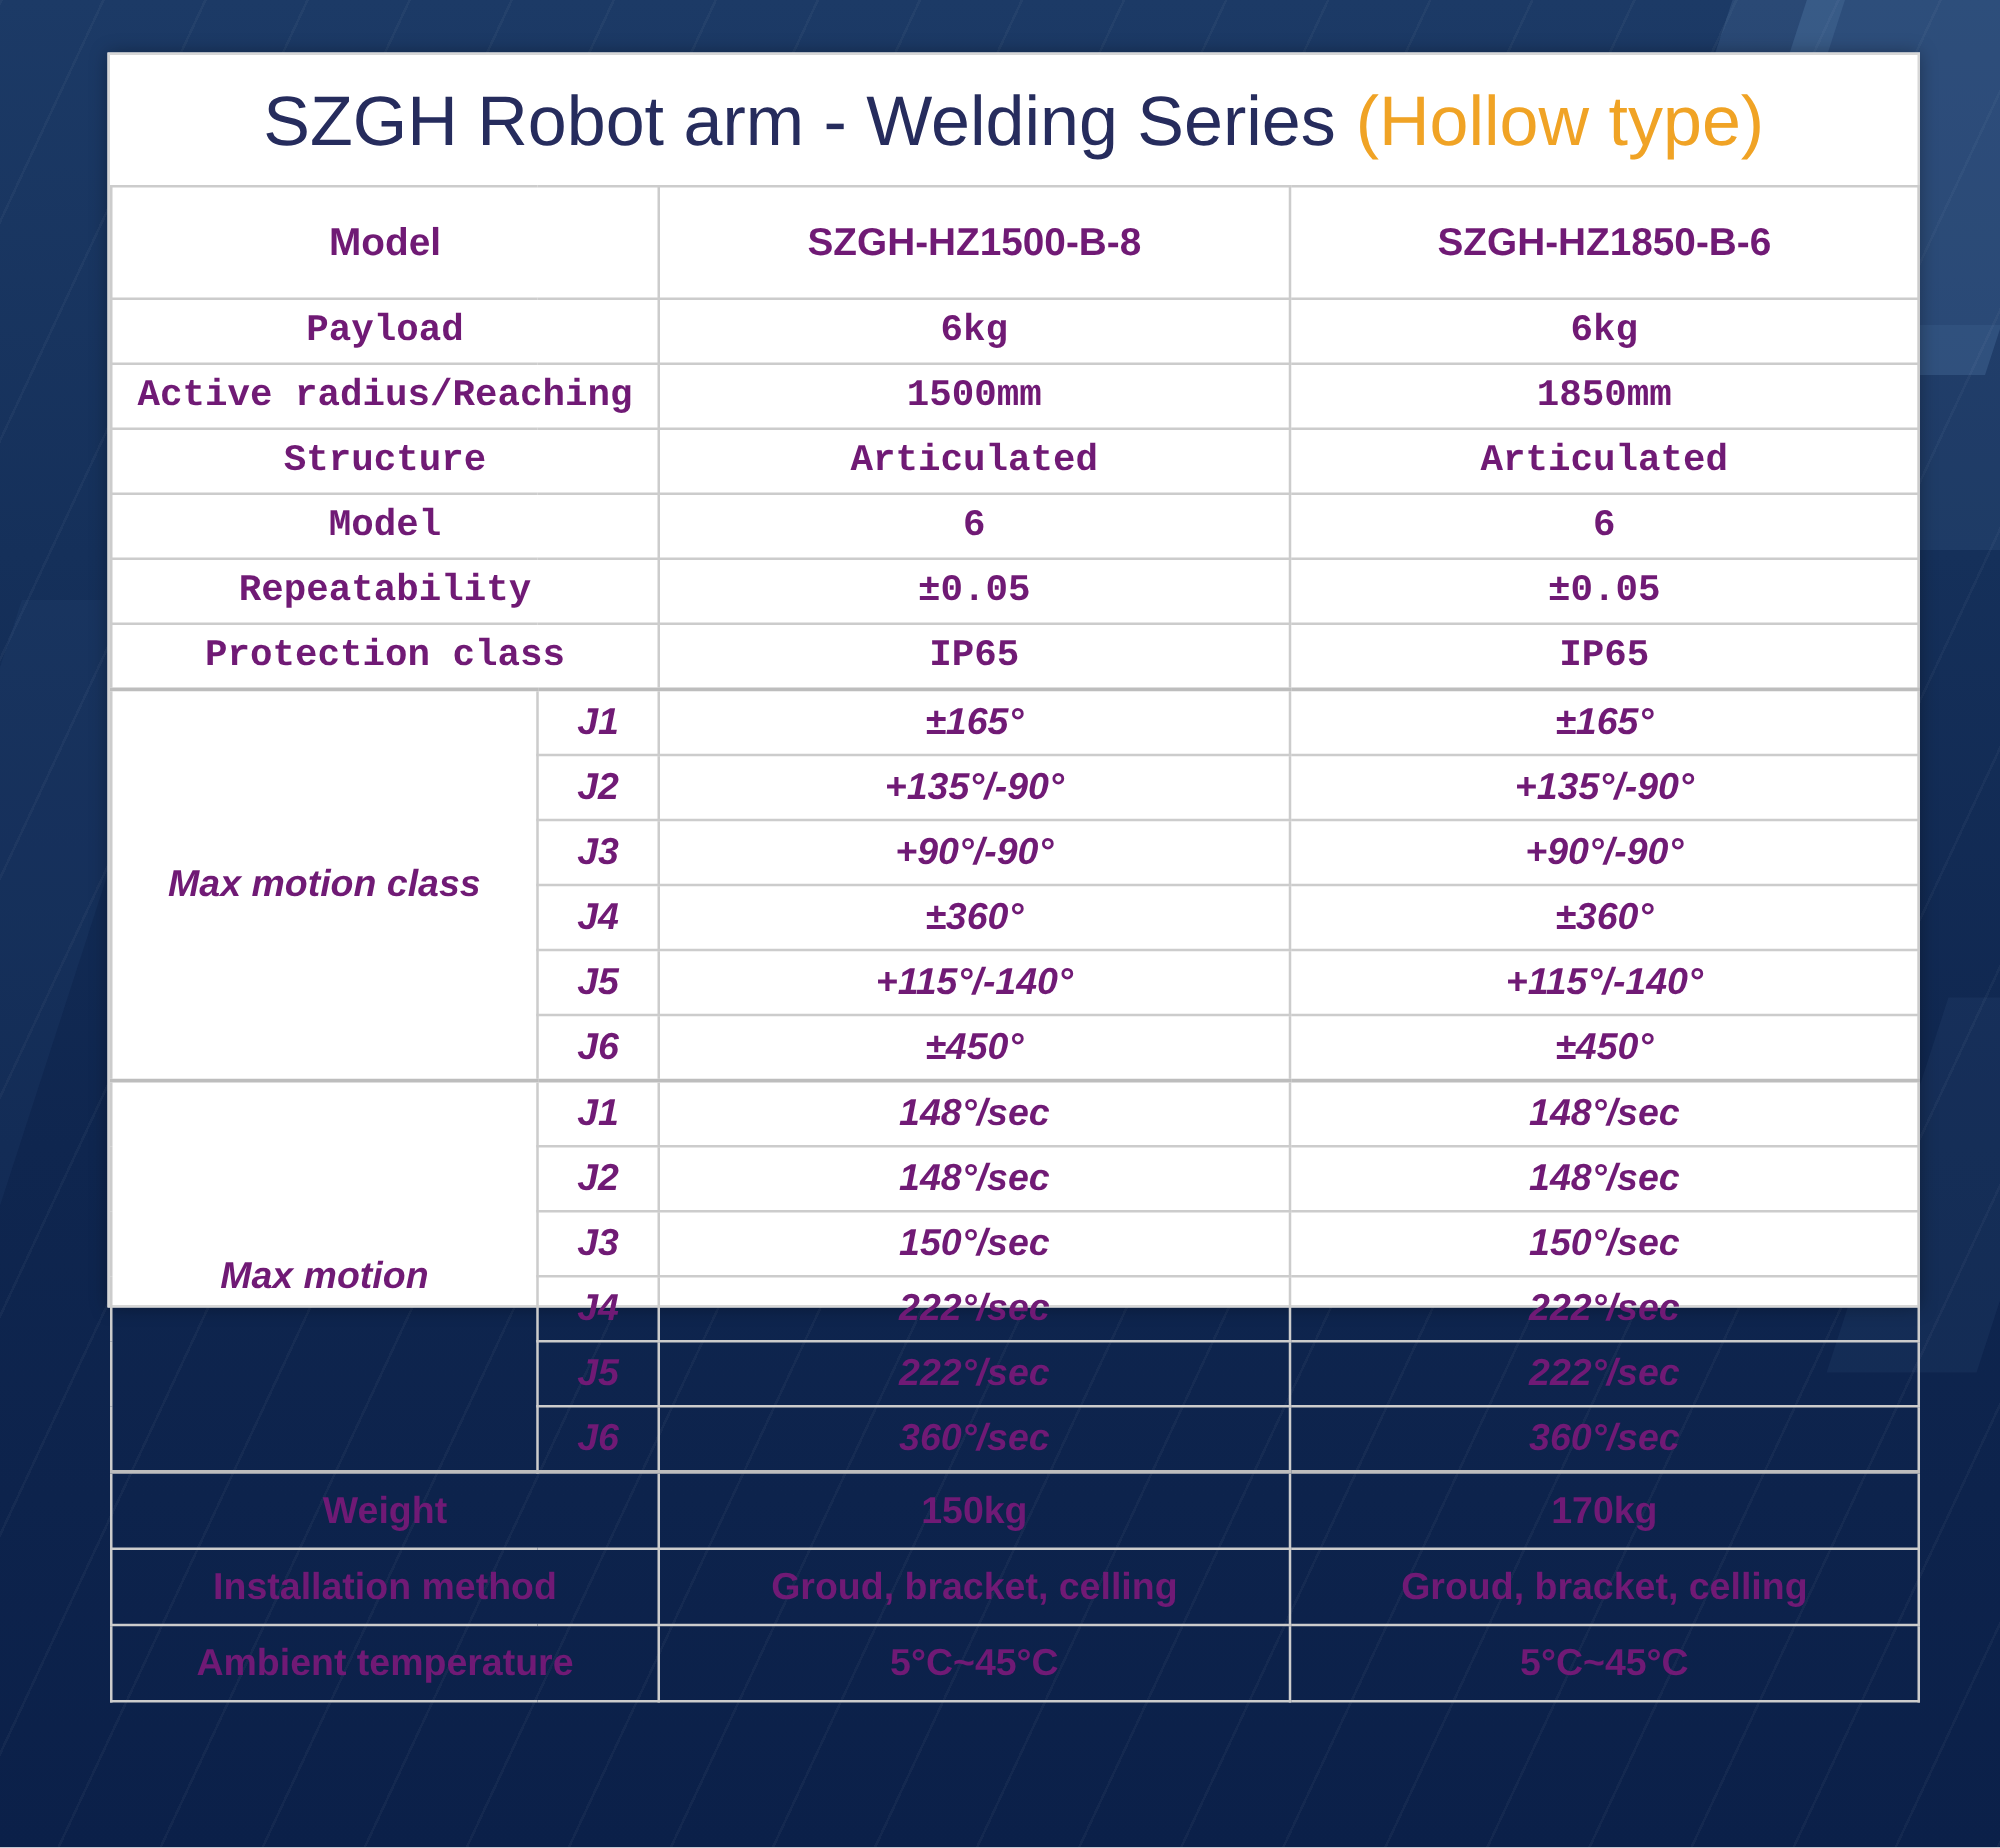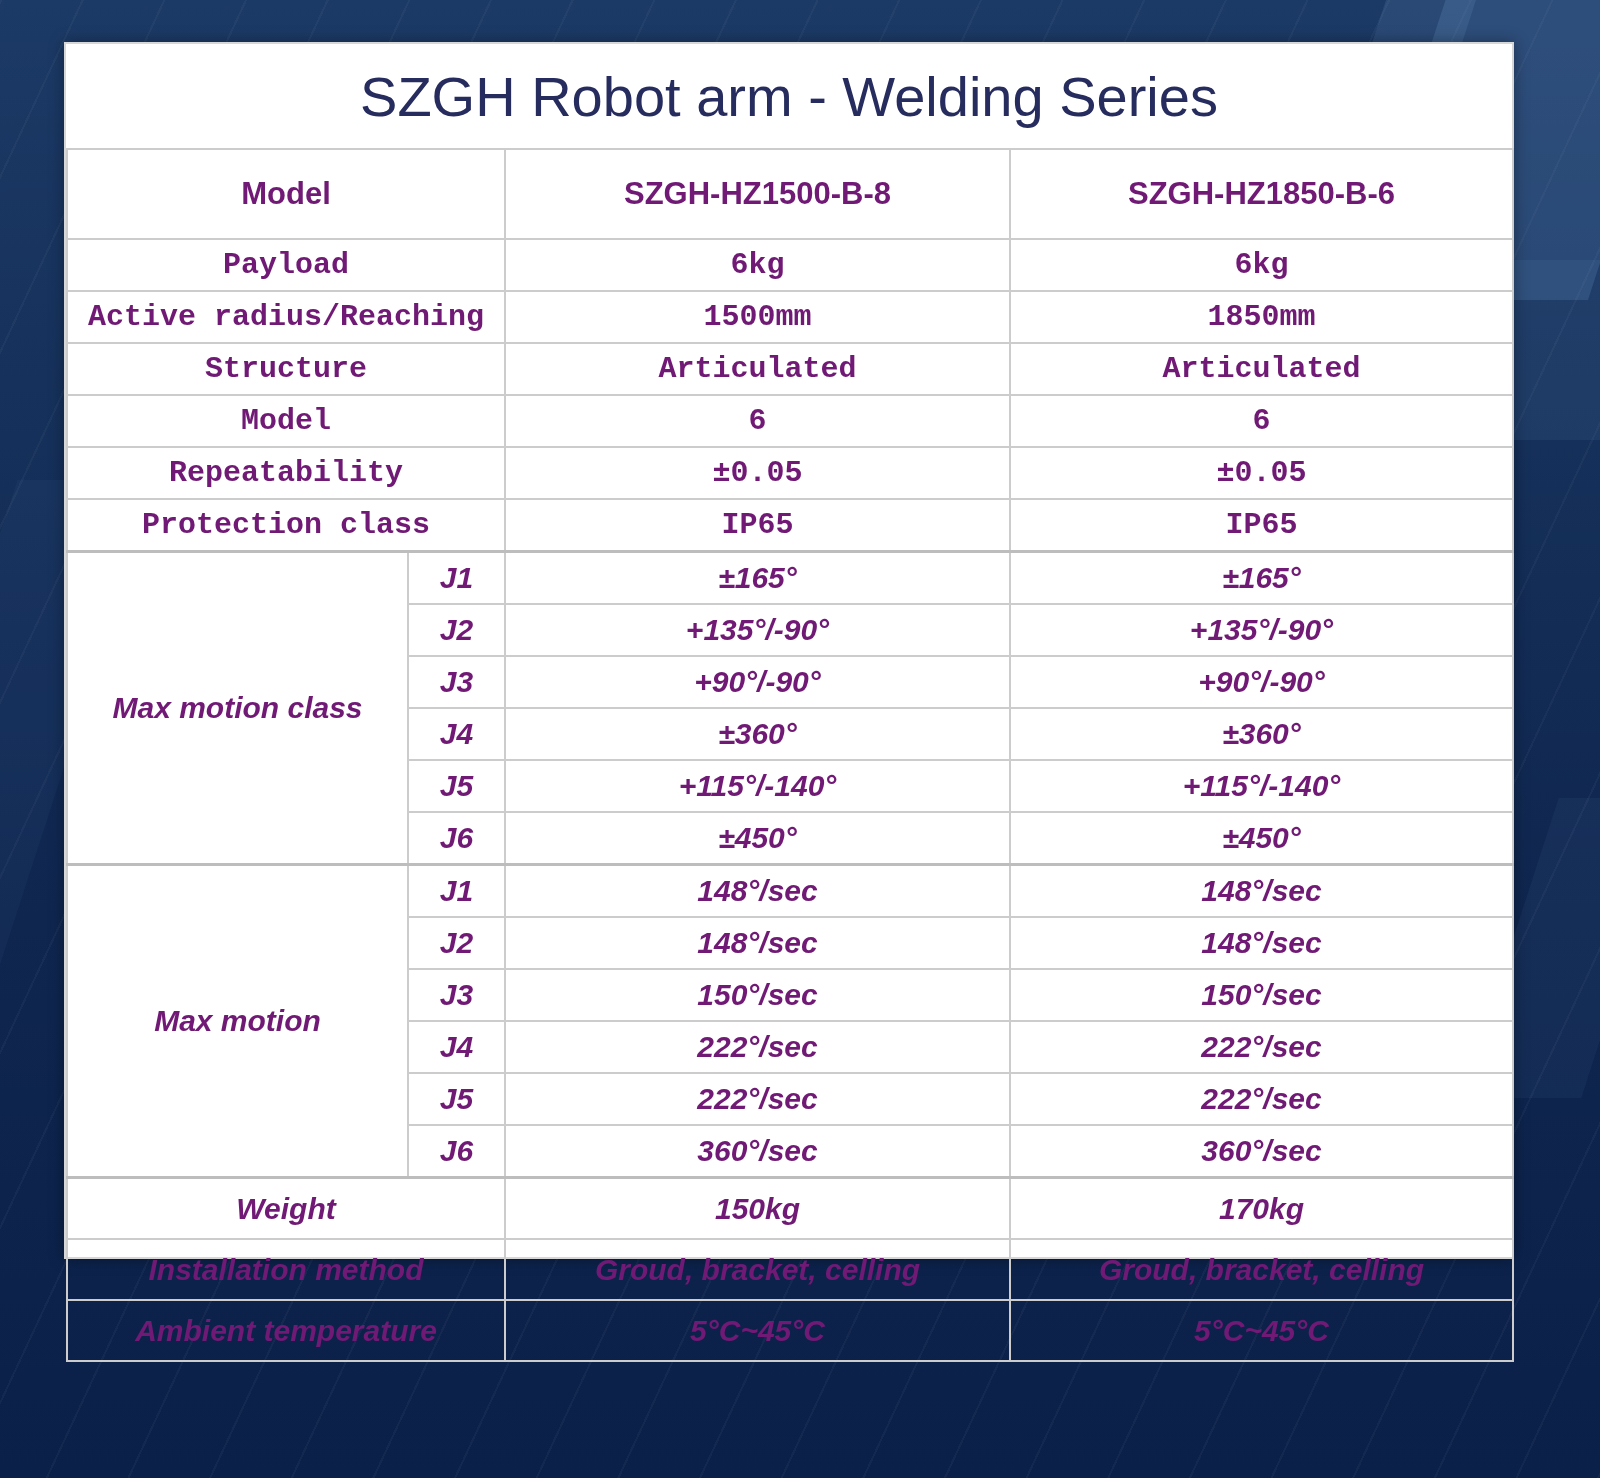--- a/index.html
+++ b/index.html
@@ -27,24 +27,24 @@
     transform: skewX(-18deg);
   }
   .facet.f1 { right: -40px; top: -20px; width: 240px; height: 320px; background: rgba(110,150,200,0.22); }
   .facet.f2 { right: 150px; top: -30px; width: 90px;  height: 220px; background: rgba(130,170,215,0.14); }
   .facet.f3 { right: -60px; top: 260px; width: 180px; height: 180px; background: rgba(100,140,190,0.12); }
   .facet.f4 { left: -80px;  top: 480px; width: 140px; height: 600px; background: rgba(90,130,185,0.07); }
   .facet.f5 { right: -30px; bottom: 380px; width: 120px; height: 300px; background: rgba(100,140,190,0.08); }
 
   .card {
     position: absolute;
-    left: 64px;
+    left: 86px;
     top: 42px;
     width: 1450px;
-    height: 1217px;
+    height: 1004px;
     background: #ffffff;
     border: 2px solid #d7d7d7;
     box-sizing: border-box;
     box-shadow: 0 0 14px rgba(0,0,0,0.35);
   }
   .title {
     height: 104px;
     display: flex;
     align-items: center;
     justify-content: center;
@@ -69,37 +69,38 @@
     text-align: center;
     vertical-align: middle;
     font-weight: bold;
     font-size: 30px;
     padding: 0 6px;
     overflow: hidden;
   }
   tr.model-row td { height: 88px; font-size: 31px; }
   tr.spec-row td  { height: 50px; font-family: Liberation Mono, monospace; }
   tr.joint-row td { height: 50px; font-style: italic; }
-  tr.footer-row td{ height: 59px; font-style: italic; }
+  tr.footer-row td{ height: 59px; }
   td.group-label  { font-size: 31px; line-height: 1.55; }
   tr.section-top td { border-top: 3px solid #bdbdbd; }
 </style>
 </head>
 <body>
 
 <div class="page">
   <div class="facet f1"></div>
   <div class="facet f2"></div>
   <div class="facet f3"></div>
   <div class="facet f4"></div>
   <div class="facet f5"></div>
 
   <div class="card">
     <div class="title">
       <span>SZGH Robot arm - Welding Series</span>
+      <span class="hl">(Hollow type)</span>
     </div>
 
     <table class="spec">
       <colgroup>
         <col style="width:341px">
         <col style="width:97px">
         <col style="width:505px">
         <col style="width:503px">
       </colgroup>
 

